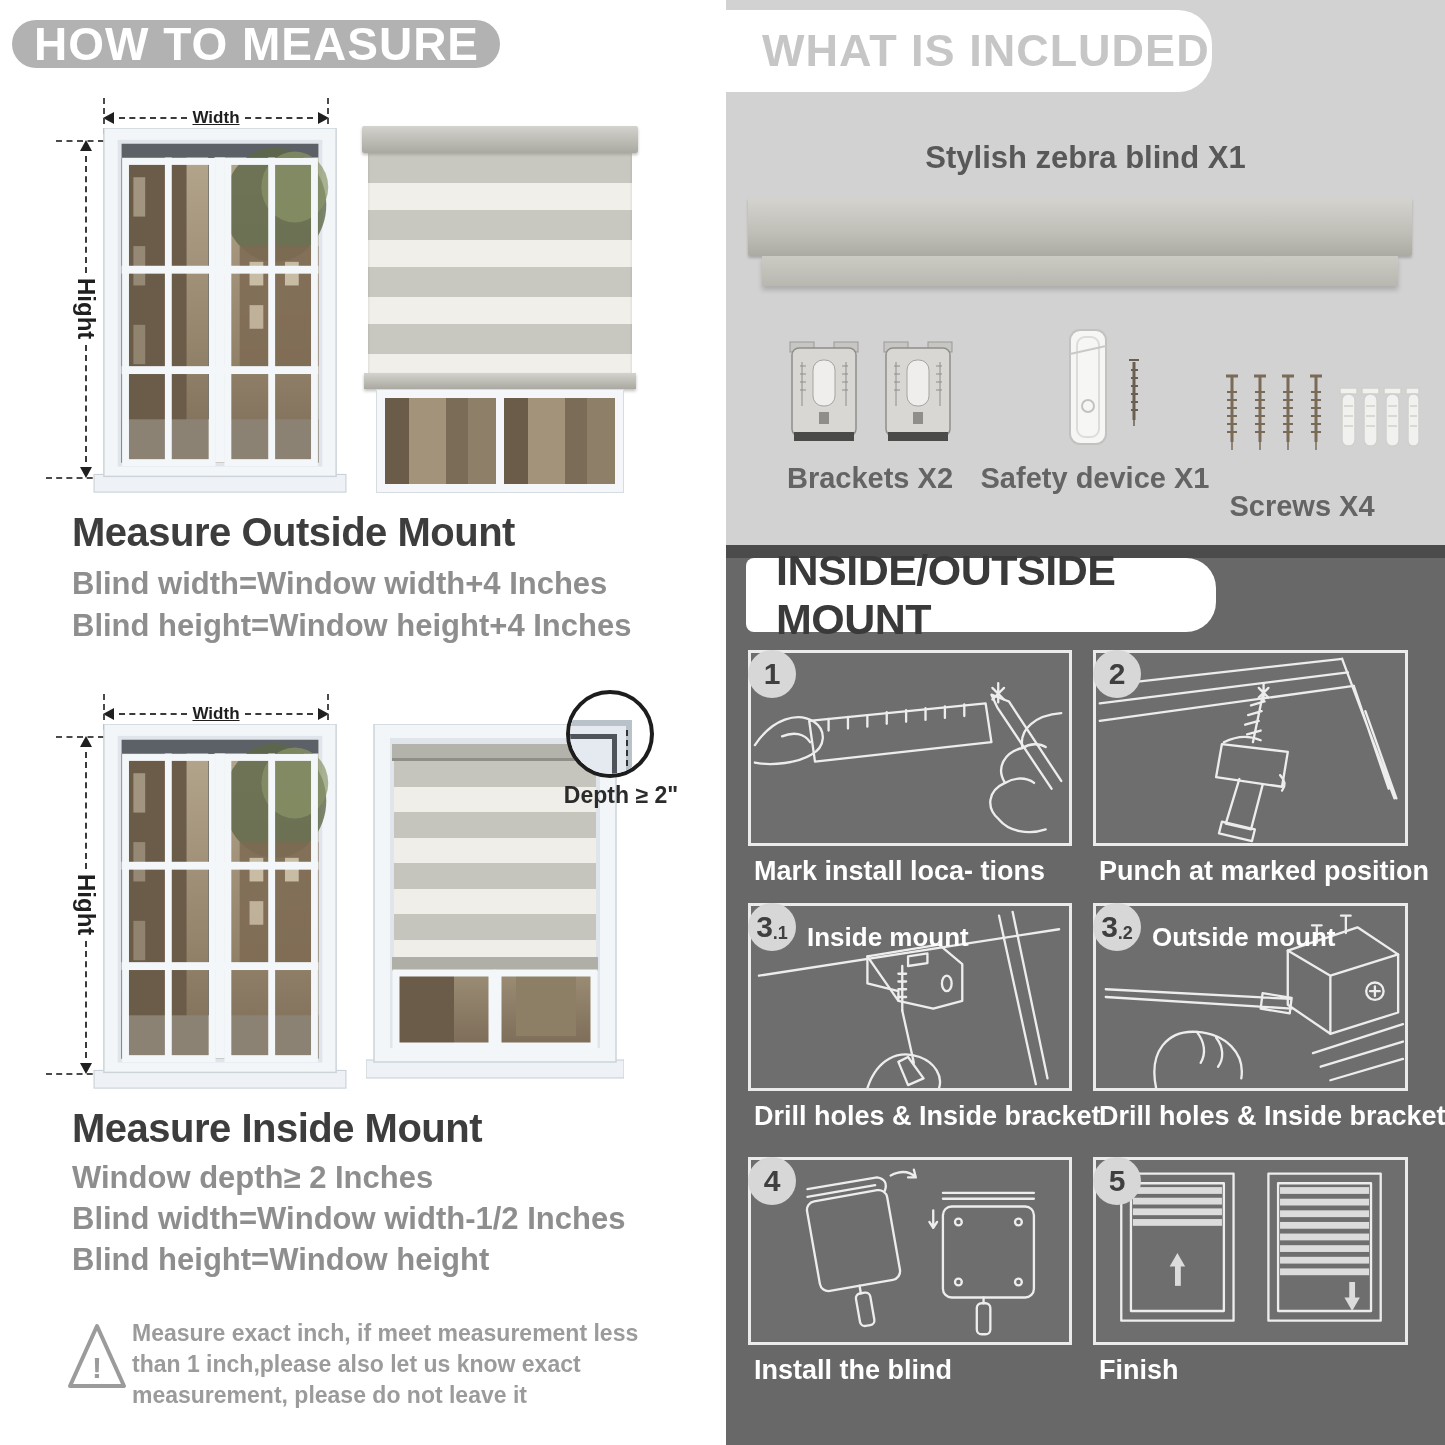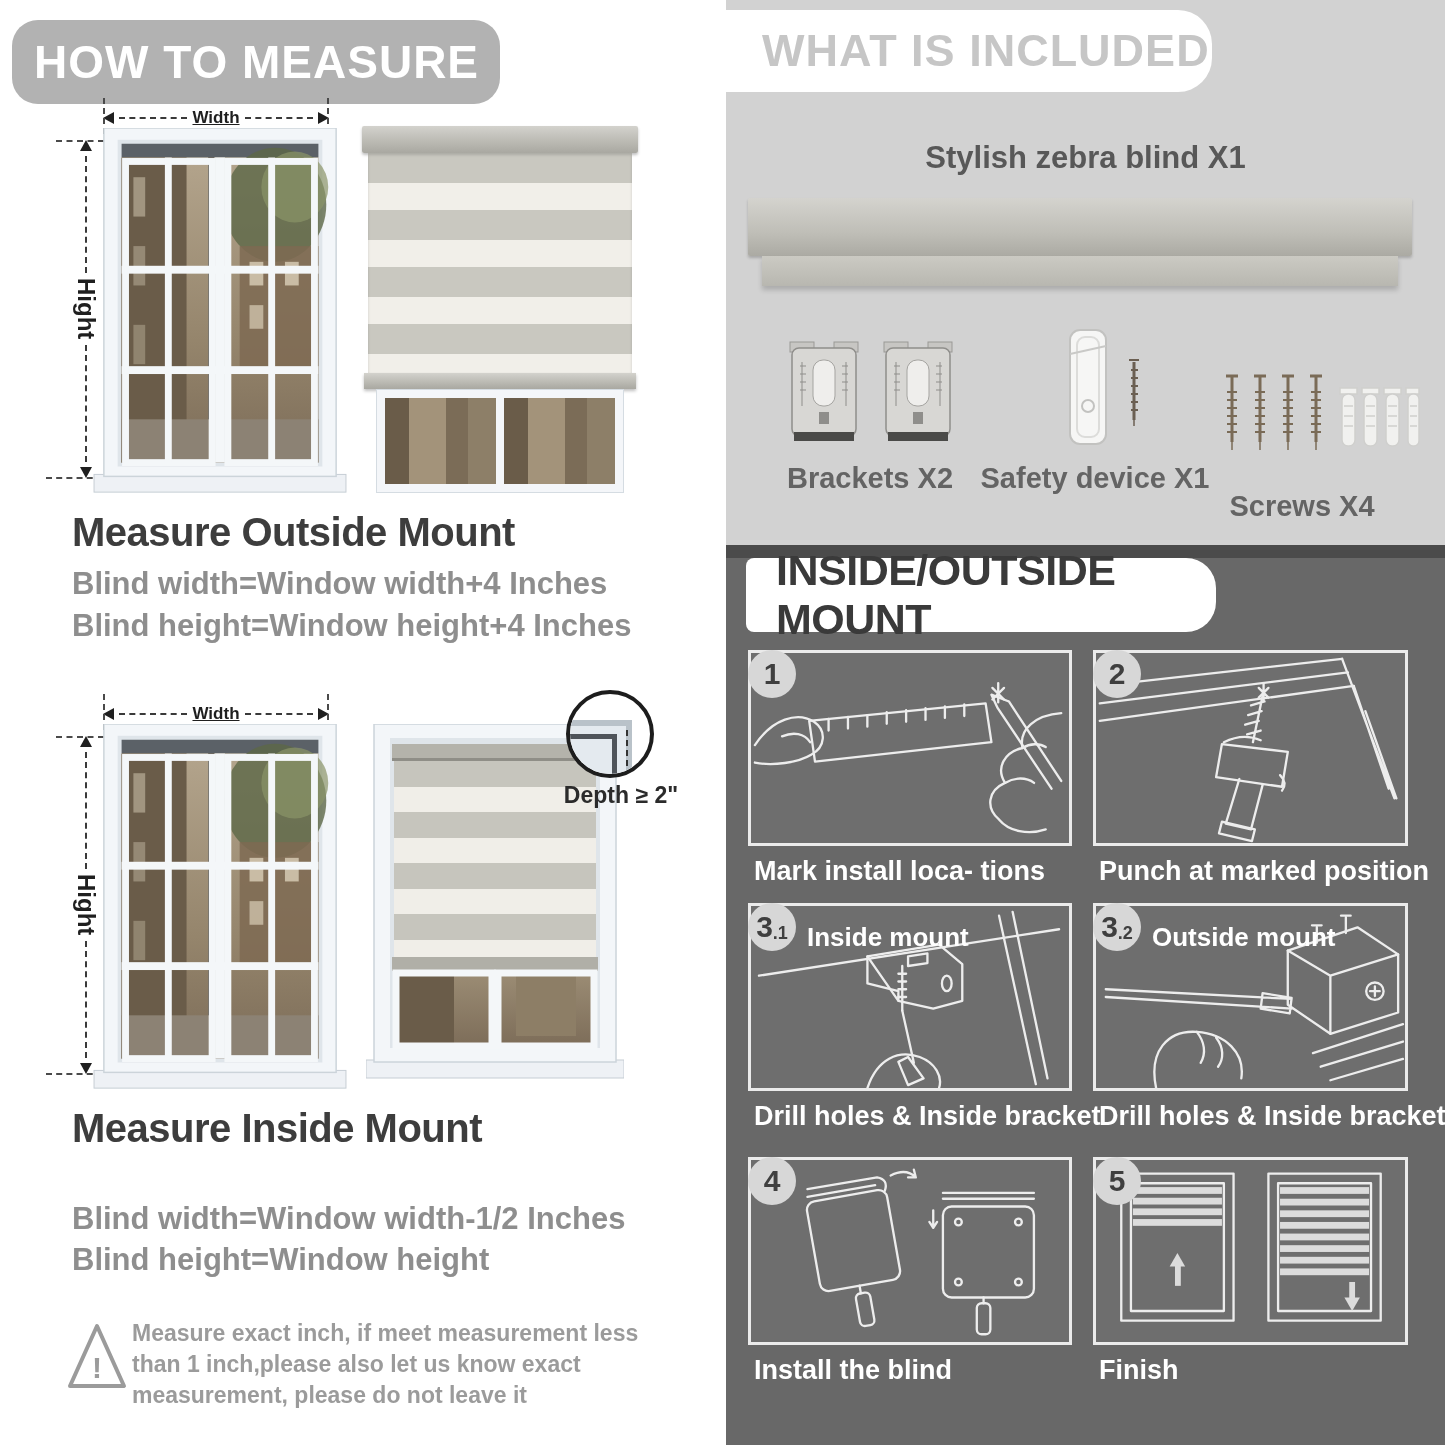--- a/index.html
+++ b/index.html
@@ -2,21 +2,21 @@
 <html><head>
 <meta charset="utf-8">
 <style>
   html,body{margin:0;padding:0;background:#fff;}
   .page{position:relative;width:1445px;height:1445px;overflow:hidden;
         font-family:"Liberation Sans",sans-serif;background:#fff;}
   .abs{position:absolute;}
 
   
   .left-col{position:absolute;left:0;top:0;width:726px;height:1445px;background:#fff;}
-  .howto-banner{position:absolute;left:12px;top:20px;width:488px;height:84px;
+  .howto-banner{position:absolute;left:12px;top:20px;width:488px;height:48px;
     background:#b2b2b2;border-radius:26px;display:flex;align-items:center;}
   .howto-banner span{color:#fff;font-size:46px;font-weight:700;letter-spacing:1px;padding-left:22px;}
 
   .sec-heading{position:absolute;left:72px;color:#3d3d3d;font-size:40px;font-weight:700;letter-spacing:-.5px;}
   .sec-line{position:absolute;left:72px;color:#8e8e8e;font-size:31px;font-weight:700;}
 
   
   .harrow{position:absolute;display:flex;align-items:center;gap:5px;height:16px;}
   .harrow .dash{flex:1;height:0;border-top:2px dashed #3a3a3a;}
   .tri-l{width:0;height:0;border-top:6px solid transparent;border-bottom:6px solid transparent;border-right:11px solid #1f1f1f;}
@@ -245,20 +245,21 @@
     </svg>
 
     <div class="mag">
       <div class="mg-frame"></div>
       <div class="mg-dark"></div>
       <div class="mg-dash"></div>
     </div>
     <div class="depth-lbl">Depth ≥ 2"</div>
 
     <div class="sec-heading" style="top:1106px;">Measure Inside Mount</div>
+    <div class="sec-line" style="top:1160px;">Window depth≥ 2 Inches</div>
     <div class="sec-line" style="top:1201px;">Blind width=Window width-1/2 Inches</div>
     <div class="sec-line" style="top:1242px;">Blind height=Window height</div>
 
     <svg class="abs" style="left:66px;top:1320px;" width="62" height="74" viewBox="0 0 62 74">
       <path d="M31 6 L58 66 L4 66 Z" fill="none" stroke="#9b9b9b" stroke-width="4" stroke-linejoin="round"></path>
       <text x="31" y="58" text-anchor="middle" font-size="30" font-weight="700" fill="#9b9b9b" font-family="Liberation Sans, sans-serif">!</text>
     </svg>
     <div class="warn-text">
       <div>Measure exact inch, if meet measurement less</div>
       <div>than 1 inch,please also let us know exact</div>

